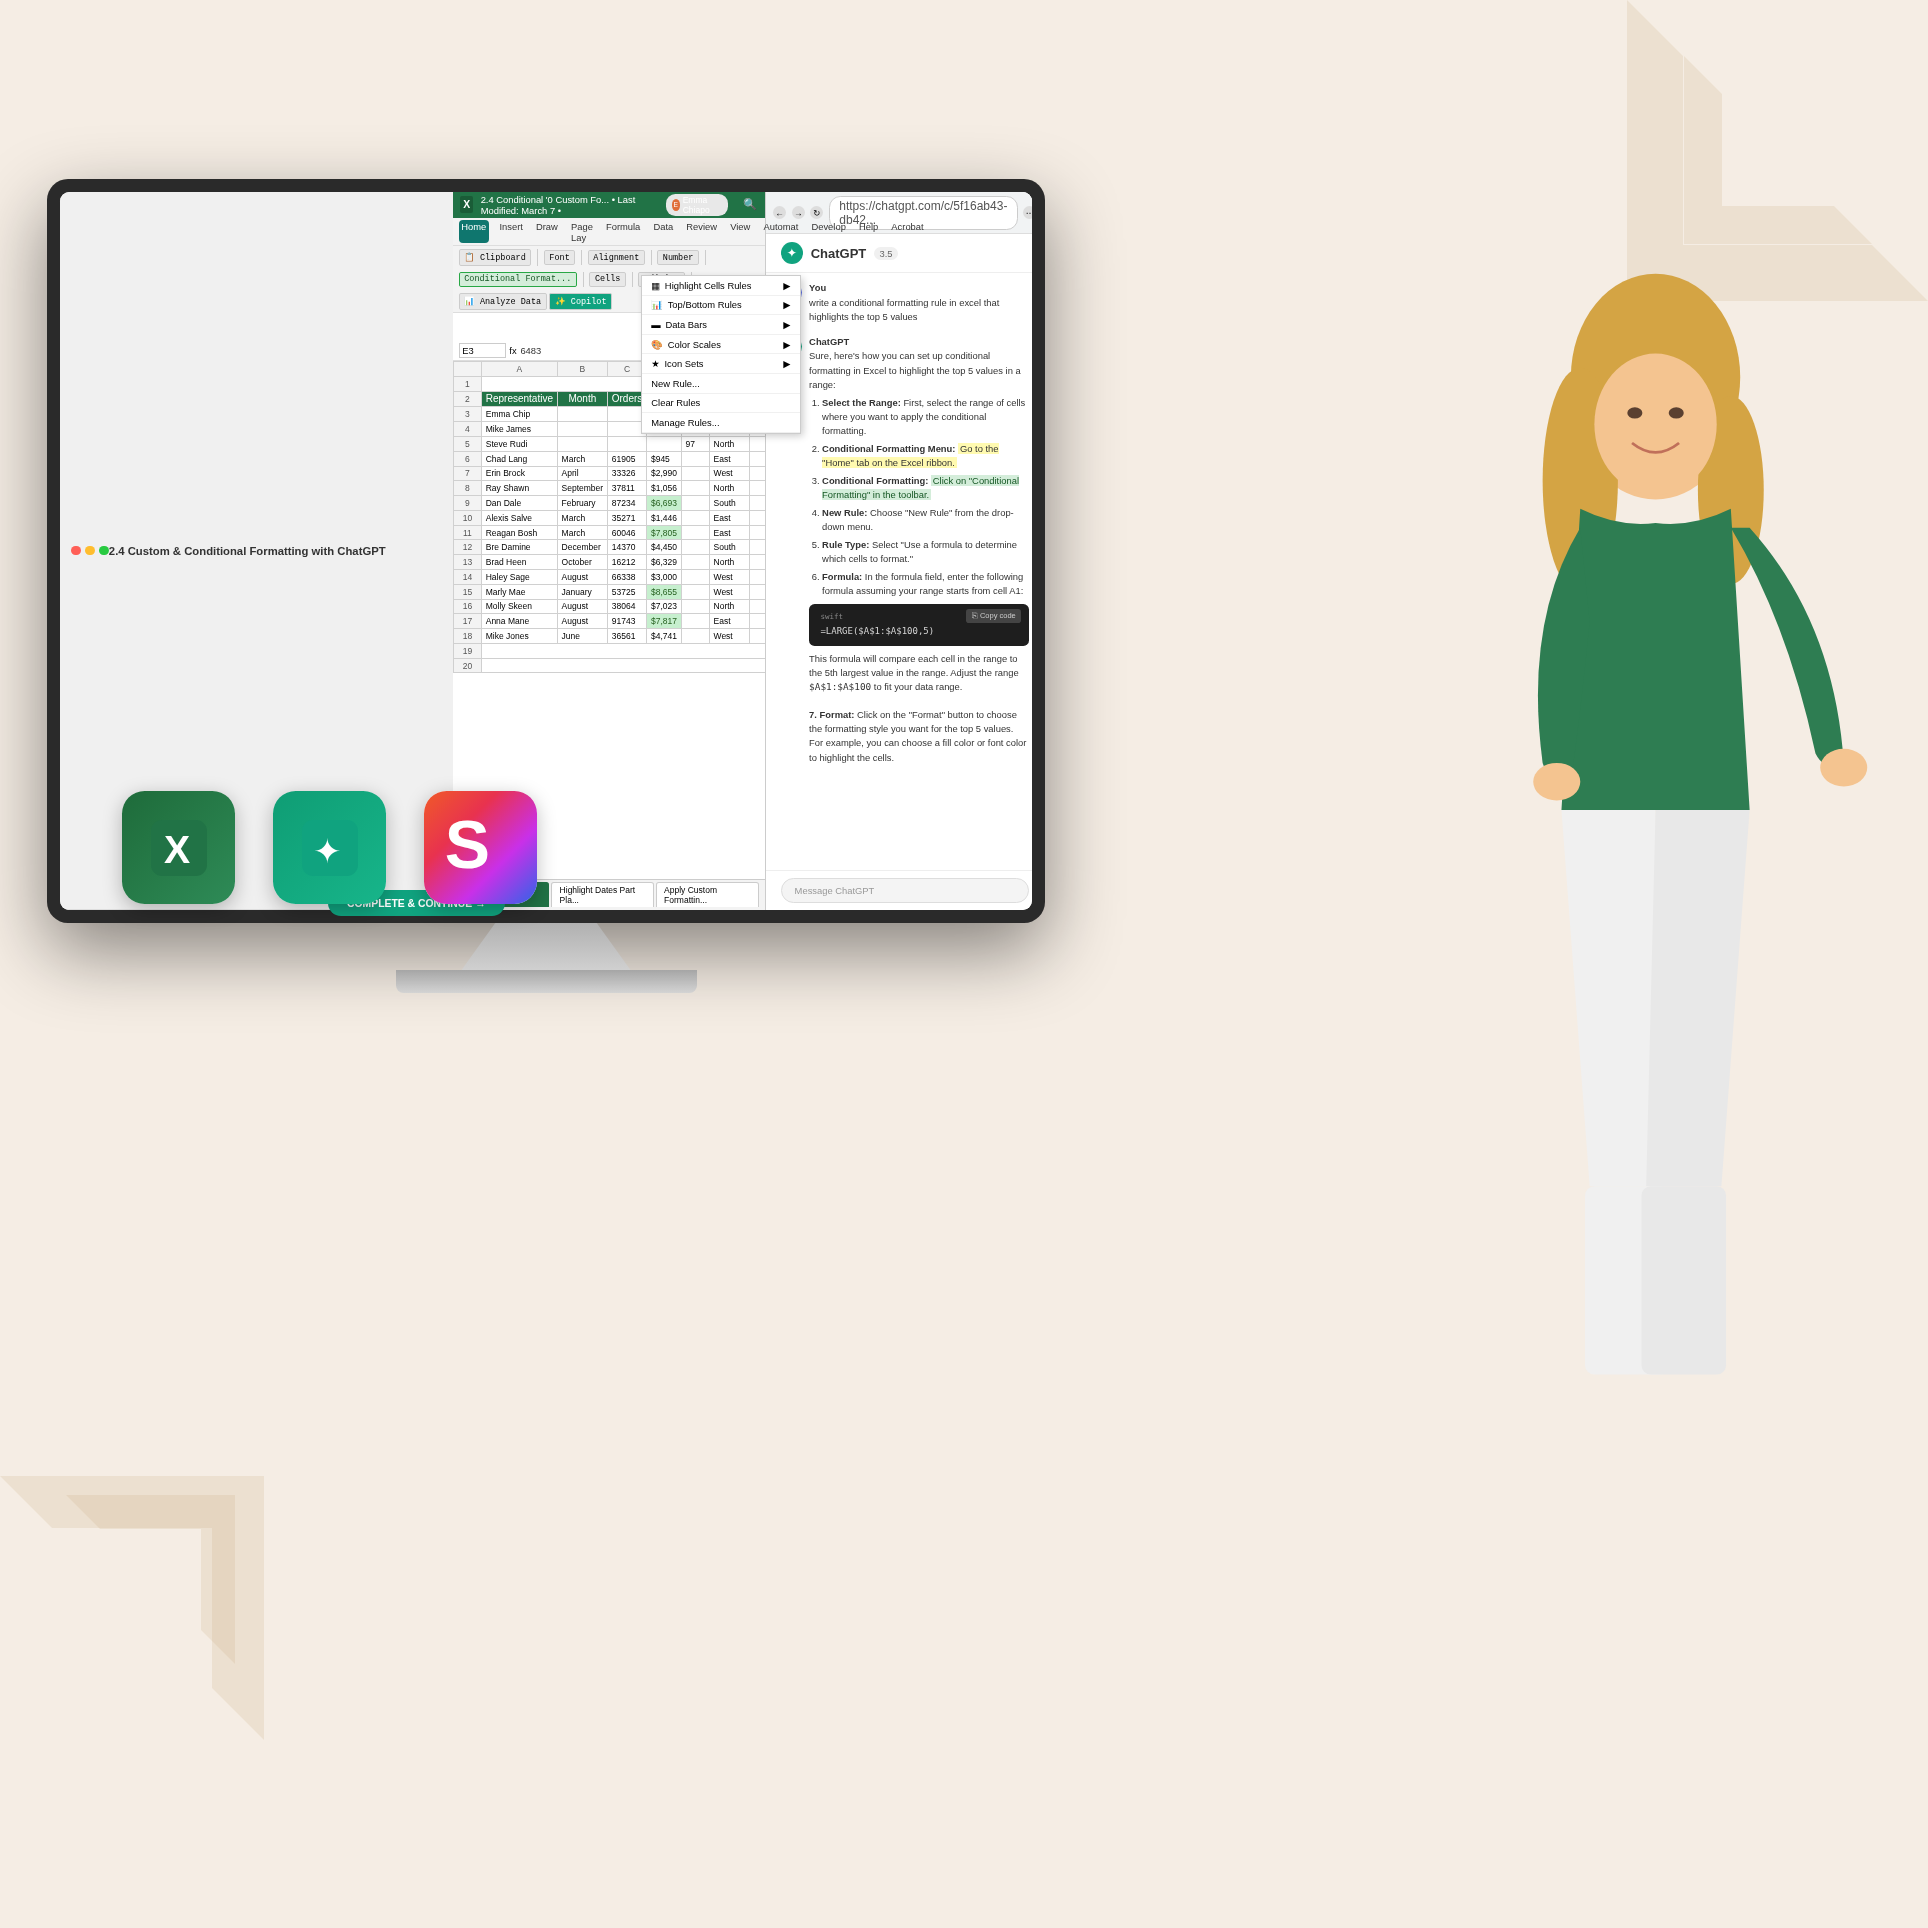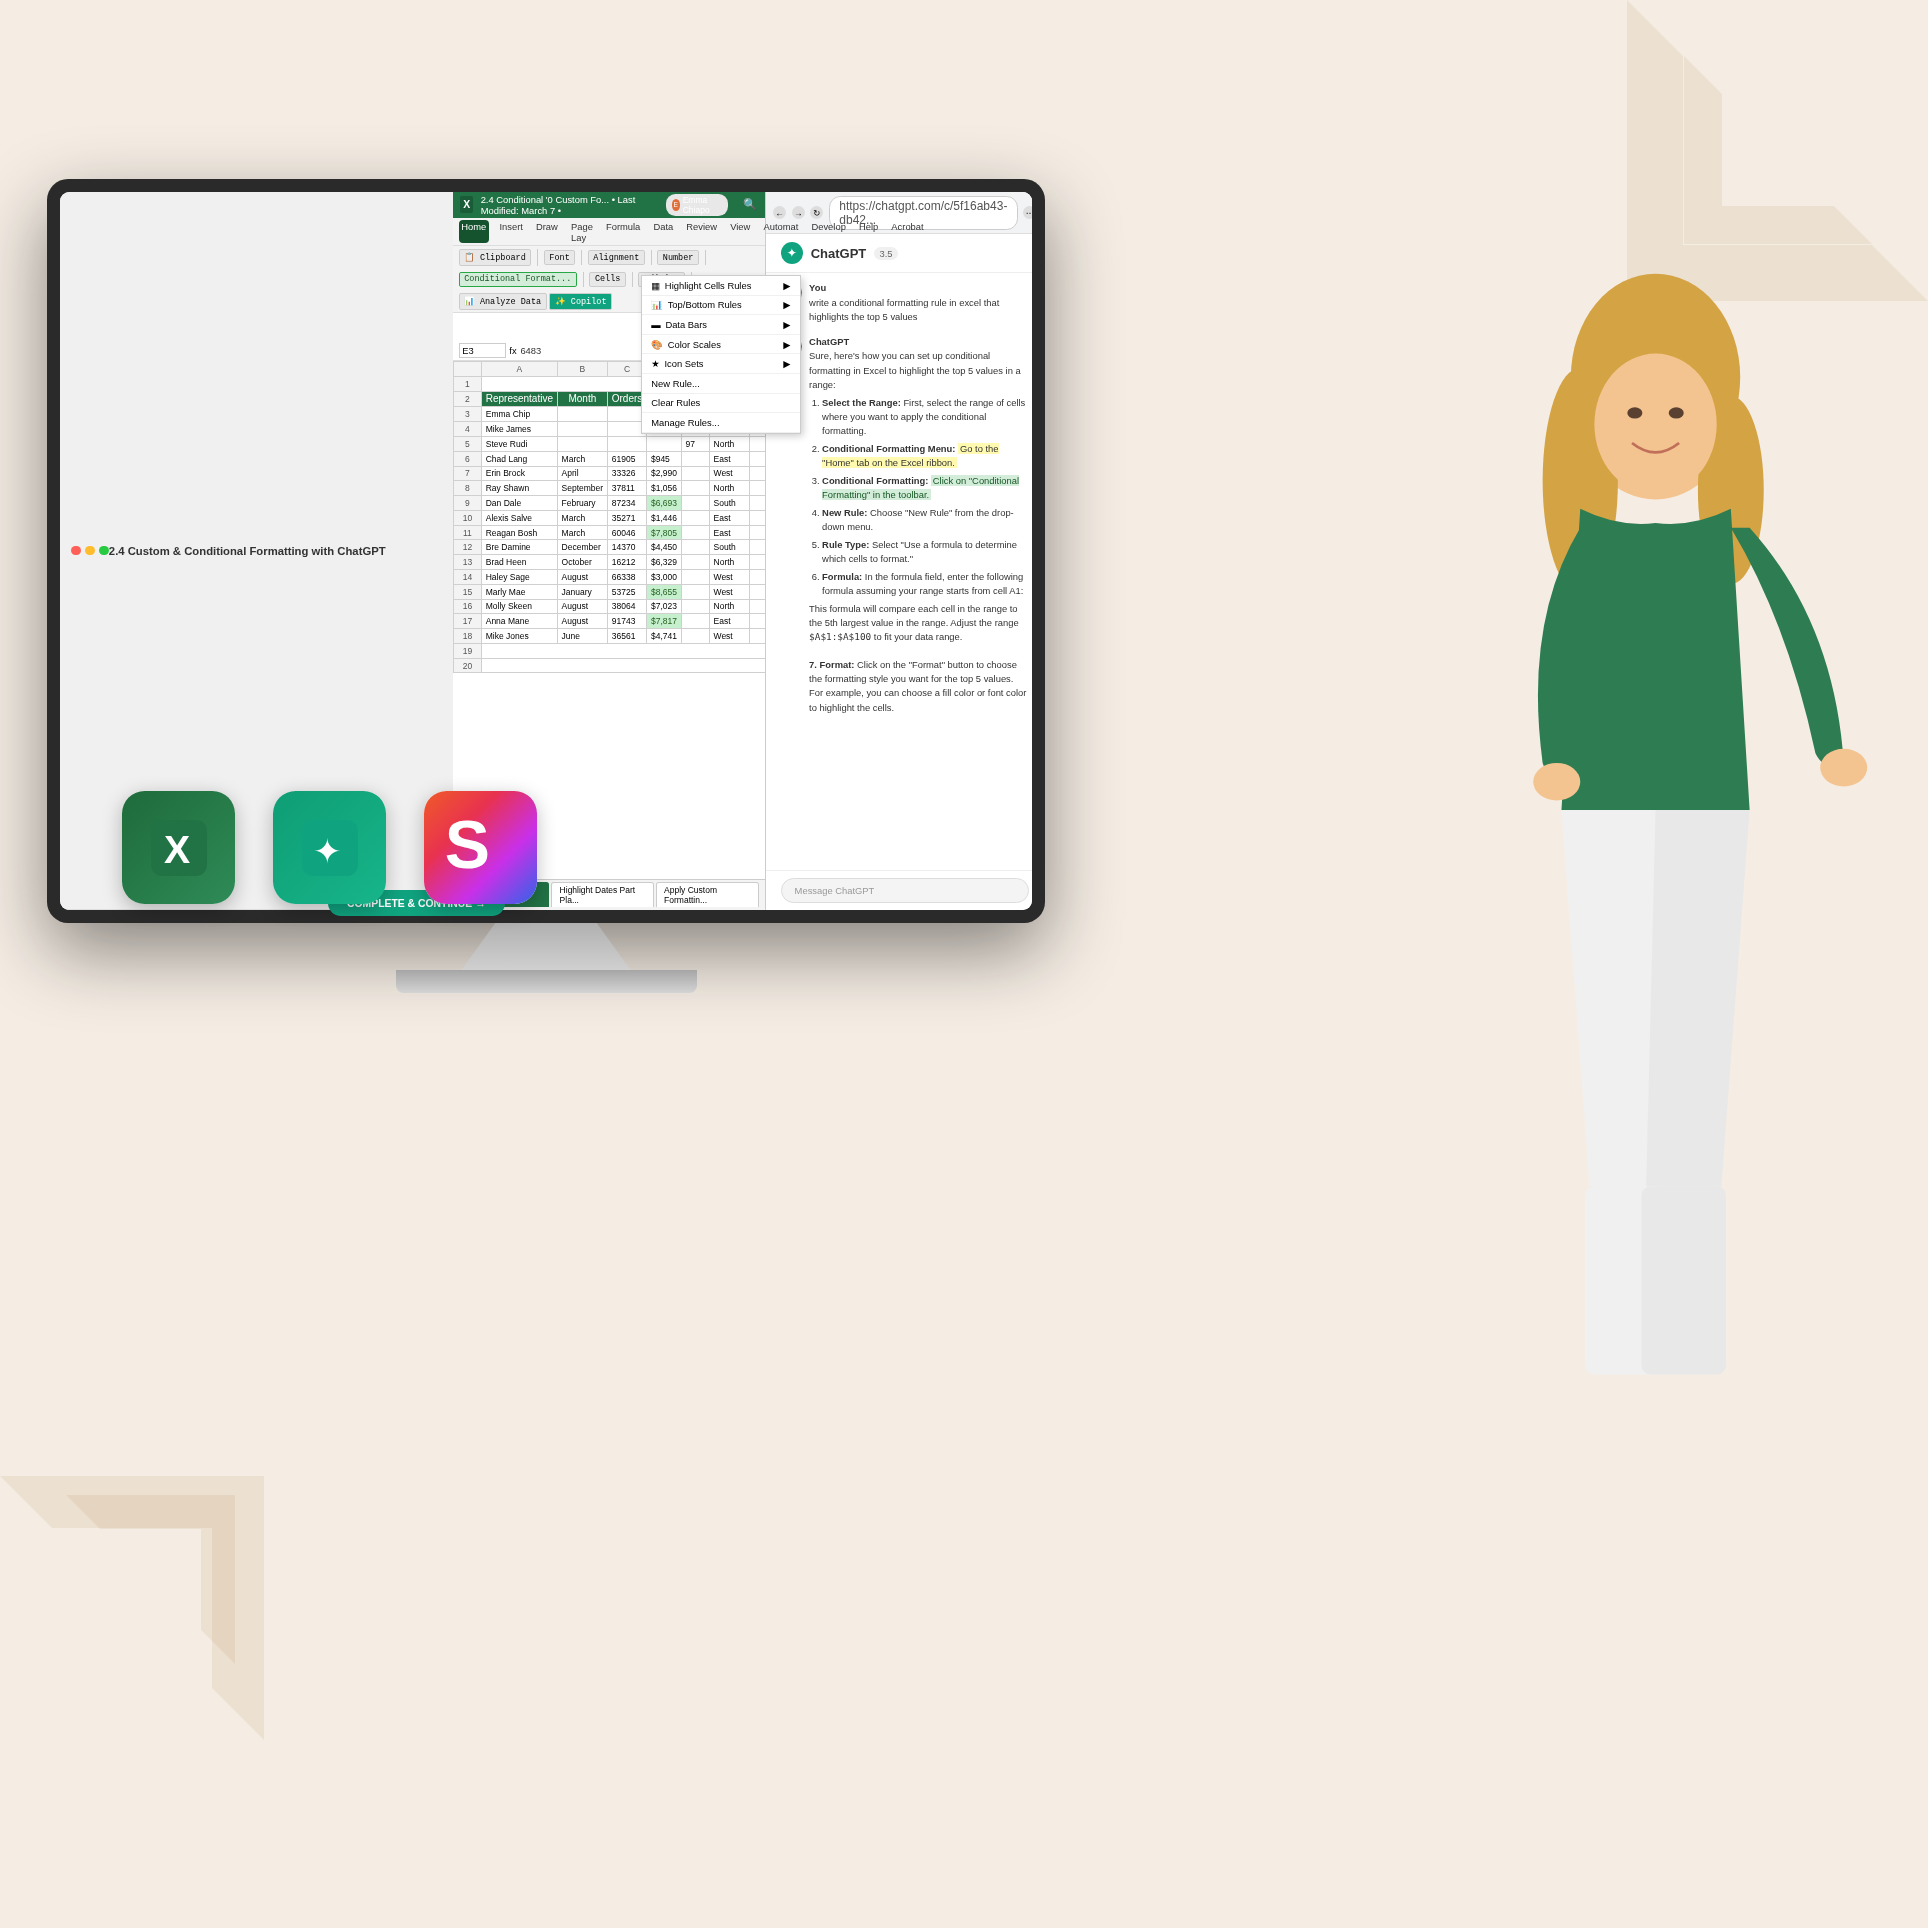--- a/index.html
+++ b/index.html
@@ -170,21 +170,21 @@
       border-bottom: 0.9px solid #ddd;
       flex-shrink: 0;
     }
     .excel-menu-item {
       font-size: 9.4px;
       color: #333;
       cursor: pointer;
       padding: 0.9px 2.8px;
     }
     .excel-menu-item.active {
-      background: #14532d;
+      background: #0f766e;
       color: #fff;
       border-radius: 4px;
     }
 
     
     .excel-toolbar {
       background: #f3f3f3;
       padding: 2.8px 5.6px;
       display: flex;
       align-items: center;
@@ -969,20 +969,25 @@
                 <div class="message-text">
                   <span>Sure, here's how you can set up conditional formatting in Excel to highlight the top 5 values in a range:</span>
                   <ol>
                     <li><strong>Select the Range:</strong> First, select the range of cells where you want to apply the conditional formatting.</li>
                     <li><strong>Conditional Formatting Menu:</strong> <span class="highlight-yellow">Go to the "Home" tab on the Excel ribbon.</span></li>
                     <li><strong>Conditional Formatting:</strong> <span class="highlight-green">Click on "Conditional Formatting" in the toolbar.</span></li>
                     <li><strong>New Rule:</strong> Choose "New Rule" from the drop-down menu.</li>
                     <li><strong>Rule Type:</strong> Select "Use a formula to determine which cells to format."</li>
                     <li><strong>Formula:</strong> In the formula field, enter the following formula assuming your range starts from cell A1:</li>
                   </ol>
+                  <div class="code-block">
+                    <div class="code-lang">swift</div>
+                    <button class="copy-btn">⎘ Copy code</button>
+                    <code>=LARGE($A$1:$A$100,5)</code>
+                  </div>
                   <p>This formula will compare each cell in the range to the 5th largest value in the range. Adjust the range <code>$A$1:$A$100</code> to fit your data range.</p>
                   <br>
                   <p><strong>7. Format:</strong> Click on the "Format" button to choose the formatting style you want for the top 5 values. For example, you can choose a fill color or font color to highlight the cells.</p>
                 </div>
               </div>
             </div>
 
           </div>
 
           <div class="chat-input-area">

